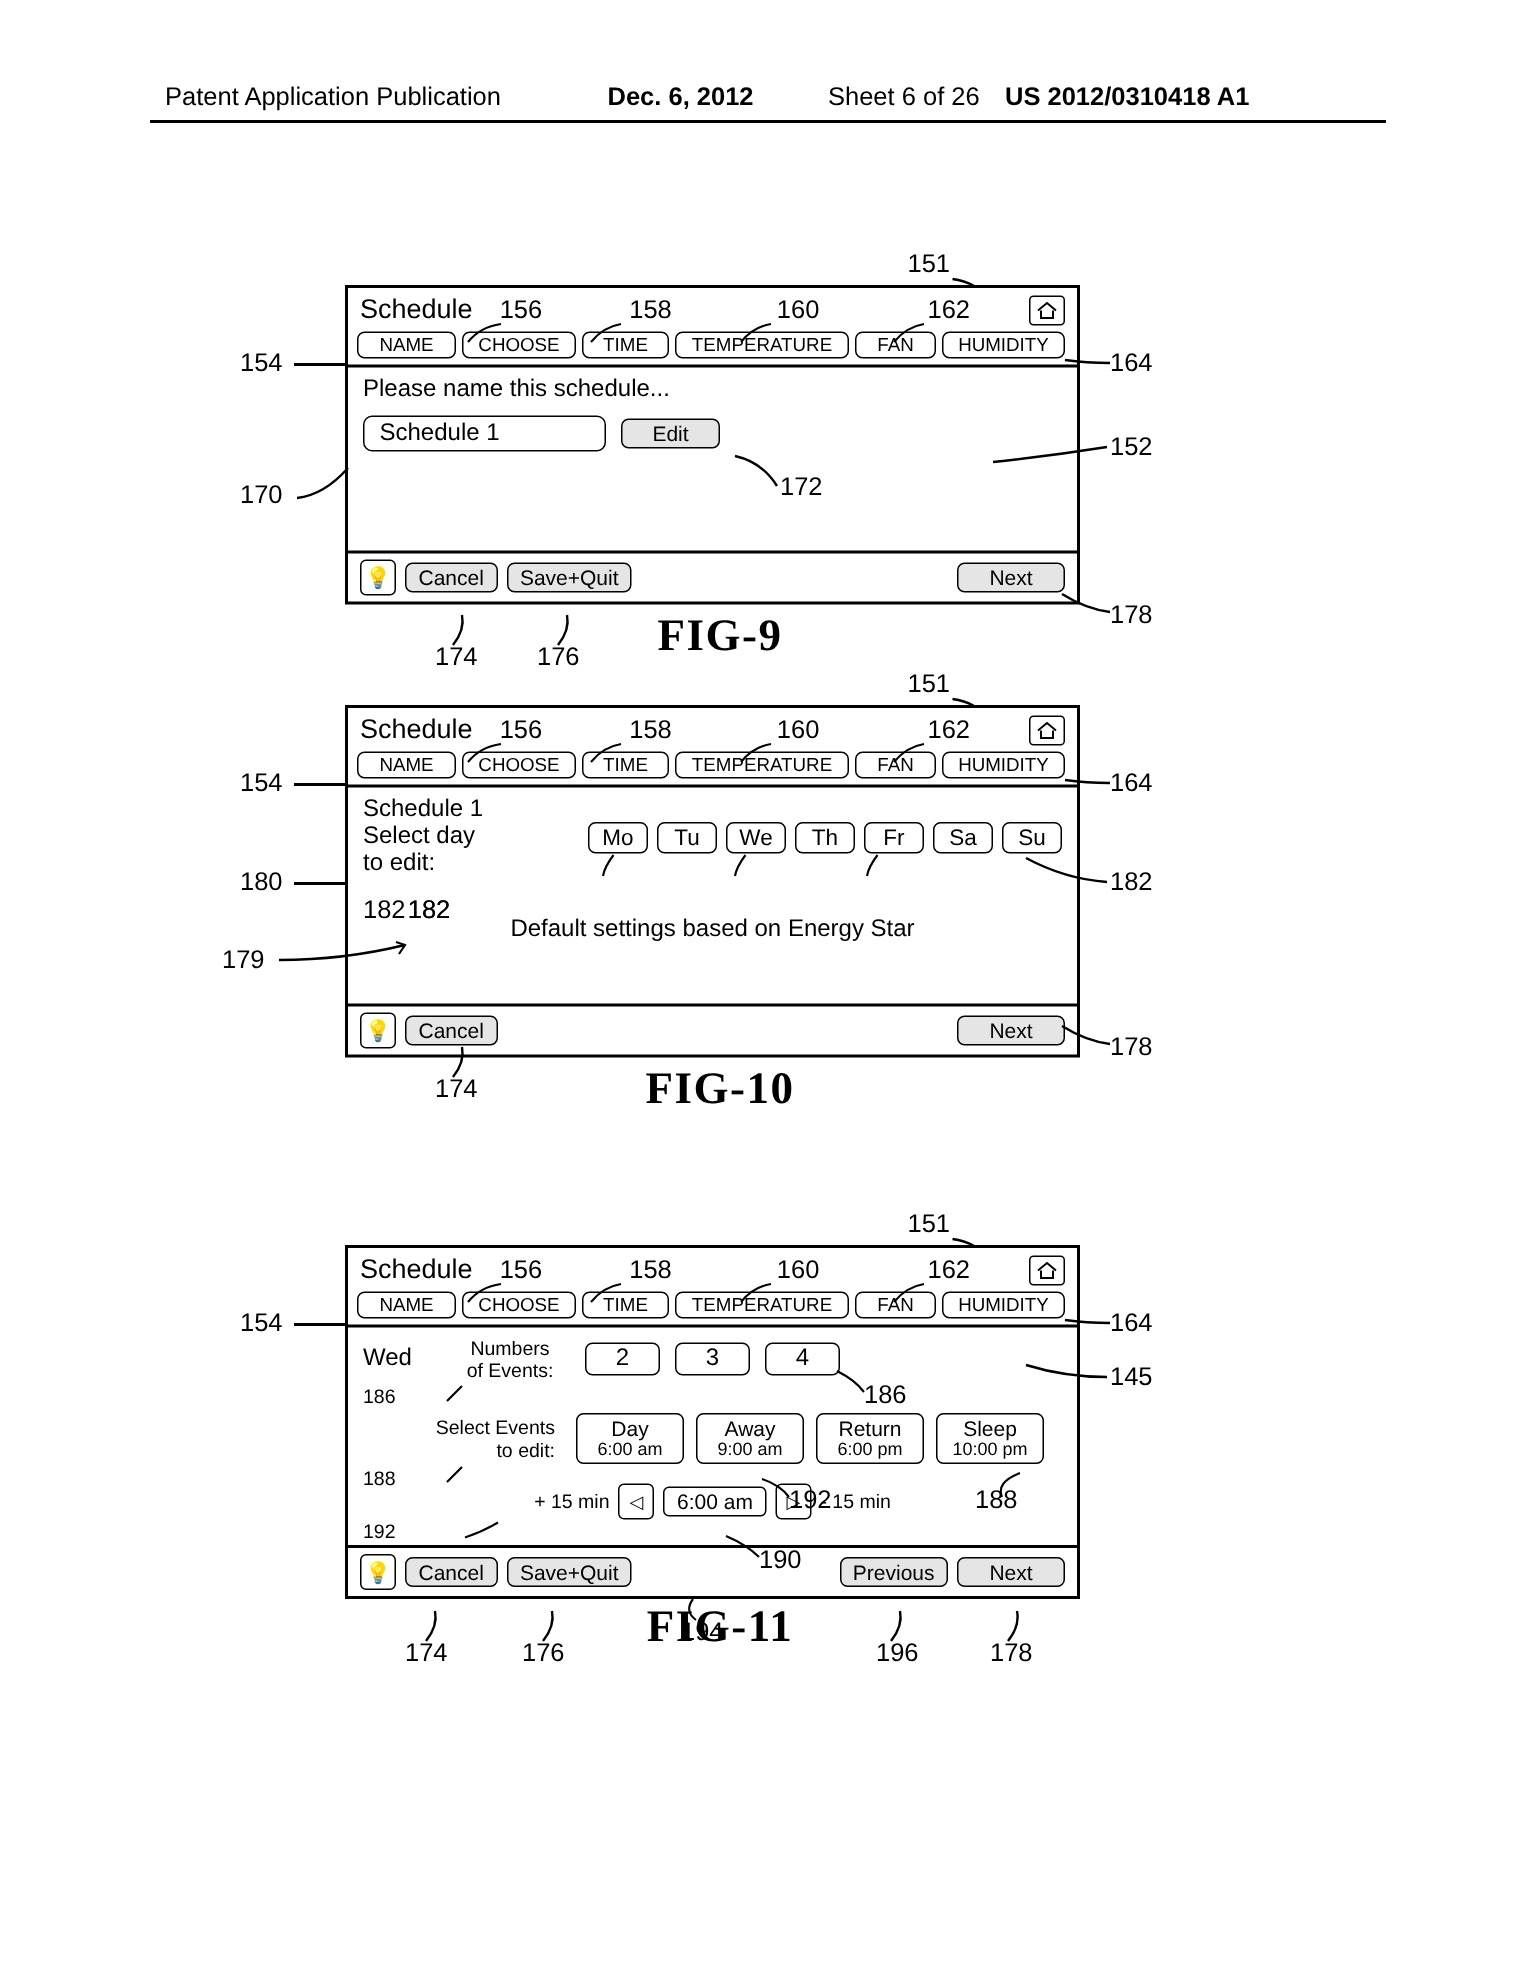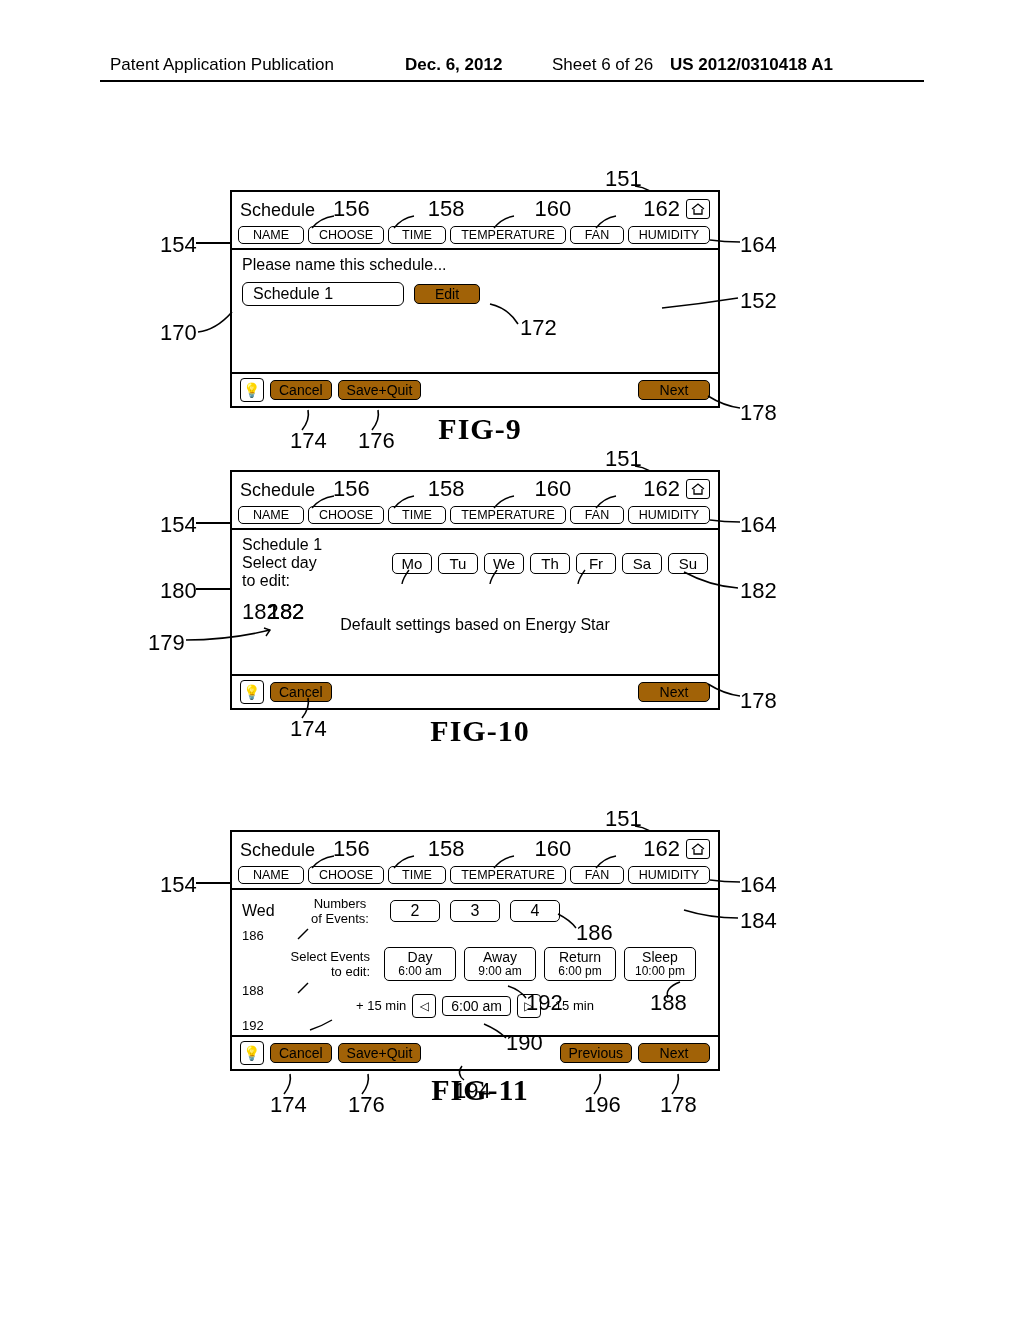--- a/index.html
+++ b/index.html
@@ -108,21 +108,21 @@
     border-radius:6px;
     padding:2px 10px;
     font-size:16px;
     min-width:140px;
   }
   .btn, .sbtn {
     border:1.5px solid #000;
     border-radius:5px;
     padding:1px 8px;
     font-size:14px;
-    background:#a16207;
+    background:#e5e5e5;
     display:inline-flex;
     align-items:center;
     justify-content:center;
   }
   .footer {
     border-top: 2px solid #000;
     display:flex;
     align-items:center;
     gap:6px;
     padding:4px 8px;
@@ -131,21 +131,21 @@
   .help {
     width:22px;height:22px;
     border:1.5px solid #000;border-radius:4px;
     display:flex;align-items:center;justify-content:center;
     font-size:13px;
   }
   .help .bulb { font-size:14px; line-height:1; }
   
   .num {
     position:absolute;
-    font-size:22px;
+    font-size:17px;
   }
   .figlabel {
     font-family: "Times New Roman", serif;
     font-weight: bold;
     font-size: 30px;
     letter-spacing: 1px;
     text-align:center;
   }
   .days { display:flex; gap:6px;padding-left:44px; }
   .daybtn {
@@ -566,21 +566,21 @@
     </div>
 
     <div class="num" style="top:42px; left:-70px;">154</div>
     <div class="lead" style="top:52px; left:-34px; width:34px;"></div>
 
     <div class="num" style="top:42px; left:510px;">164</div>
     <svg class="swarc" style="top:46px;left:478px;" width="34" height="14">
         <path d="M32 6 Q16 6 2 4" stroke="#000" fill="none" stroke-width="1.6"></path>
       </svg>
 
-    <div class="num" style="top:78px; left:510px;">184</div>
+    <div class="num" style="top:78px; left:510px;">145</div>
     <svg class="swarc" style="top:78px;left:452px;" width="58" height="16">
         <path d="M56 10 Q28 10 2 2" stroke="#000" fill="none" stroke-width="1.6"></path>
       </svg>
 
     <div class="num" style="top:90px; left:346px;">186</div>
     <svg class="swarc" style="top:82px;left:326px;" width="24" height="18">
         <path d="M2 2 Q14 8 20 16" stroke="#000" fill="none" stroke-width="1.4"></path>
       </svg>
 
     <div class="num" style="top:160px; left:296px;">192</div>

